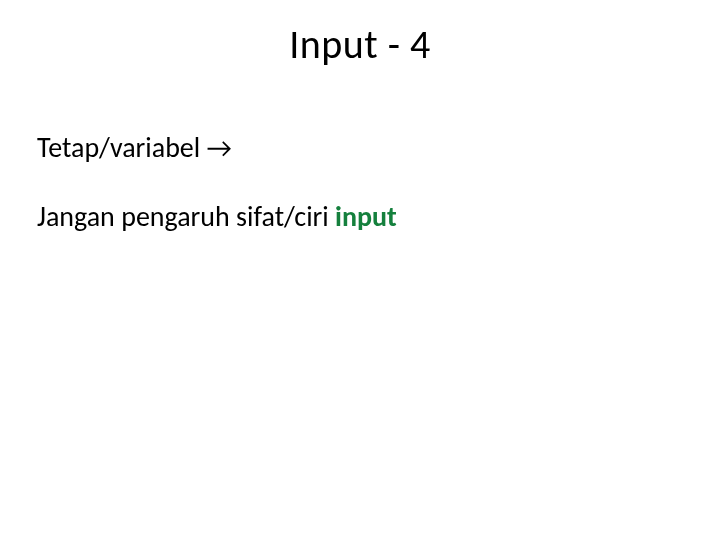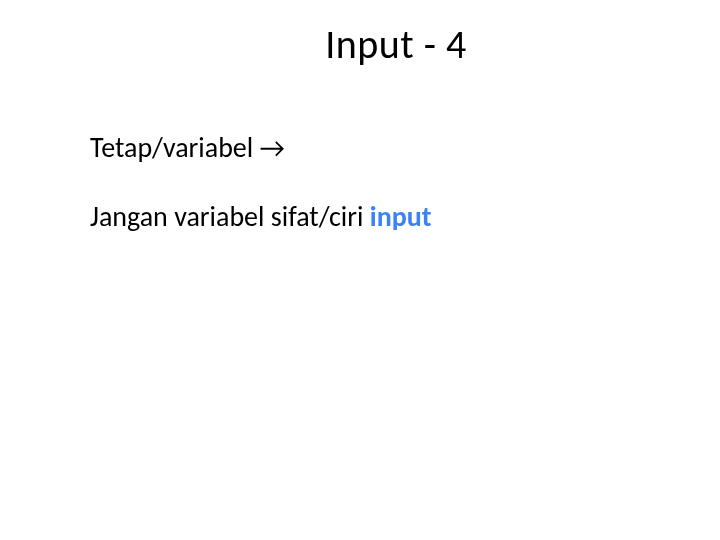--- a/index.html
+++ b/index.html
@@ -10,63 +10,62 @@
     background: #ffffff;
     font-family: Calibri, "Segoe UI", Arial, sans-serif;
     color: #000000;
     overflow: hidden;
   }
   .slide {
     position: relative;
     width: 583px;
     height: 540px;
     box-sizing: border-box;
-    margin-left: 36px;
   }
   .title {
     position: absolute;
     top: 20px;
     left: 0;
     width: 720px;
     text-align: center;
     font-size: 40px;
     font-weight: 400;
     letter-spacing: 0.5px;
   }
   .body {
     position: absolute;
     top: 130px;
-    left: 54px;
+    left: 37px;
     width: 600px;
     font-size: 28px;
     line-height: 1.25;
   }
   .para {
     margin-bottom: 34px;
   }
   .emph {
     font-weight: 700;
   }
   .red {
-    color: #3b82f6;
+    color: #15803d;
   }
 </style>
 </head>
 <body>
 
 <div class="slide">
 
   <div class="title">Input - 4</div>
 
   <div class="body">
 
     <div class="para">
       <span>Tetap/variabel </span><span>→</span>
     </div>
 
     <div class="para">
-      <span>Jangan variabel sifat/ciri </span><span class="emph red">input</span>
+      <span>Jangan pengaruh sifat/ciri </span><span class="emph red">input</span>
     </div>
 
 
   </div>
 
 </div>
 
 </body></html>

